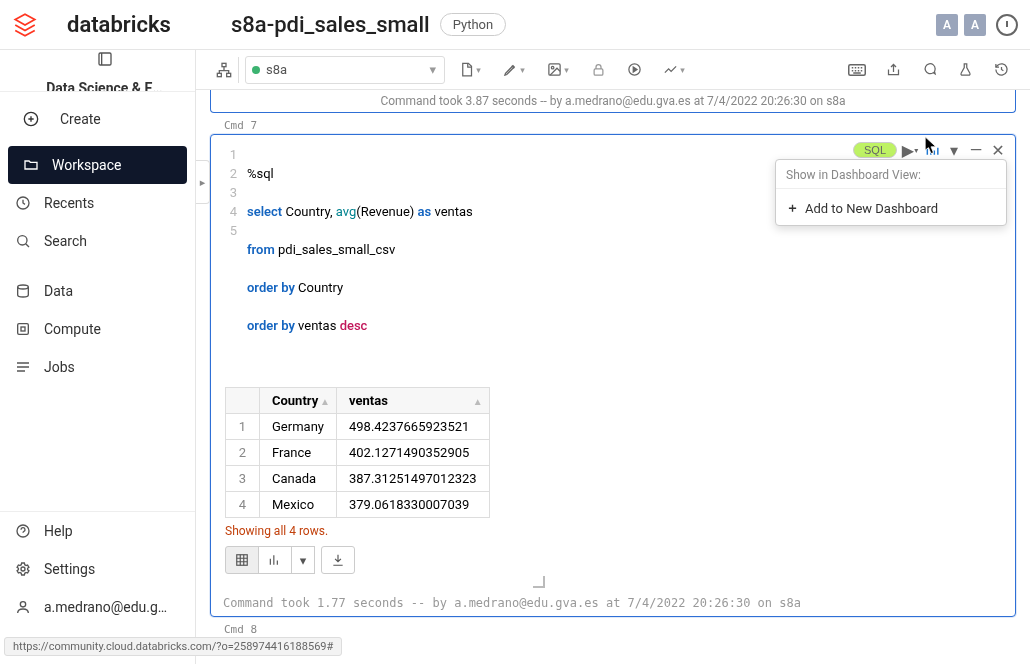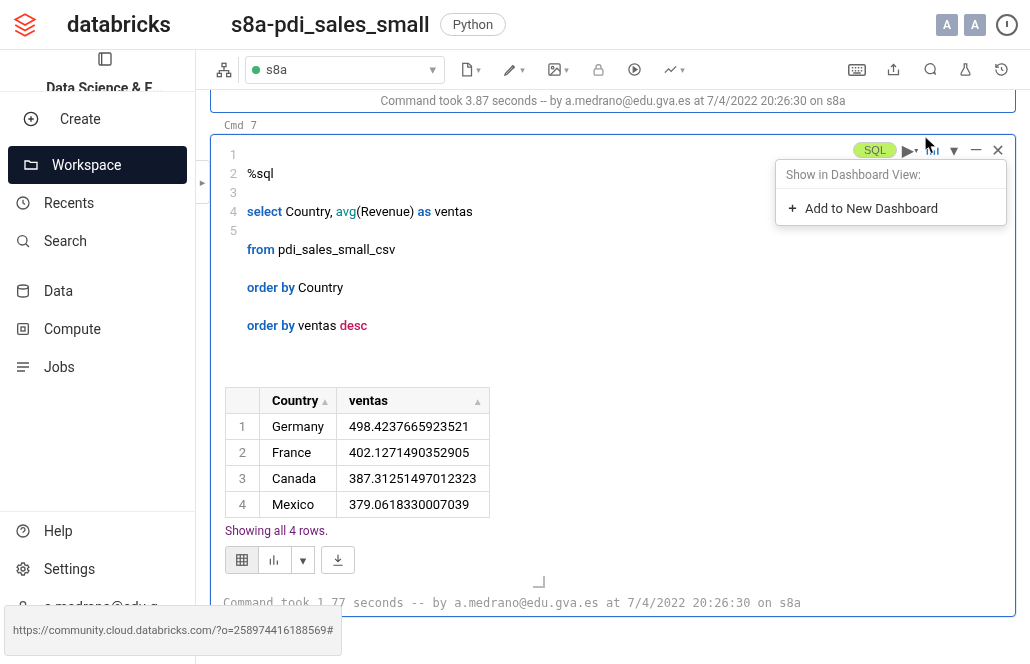--- a/index.html
+++ b/index.html
@@ -62,41 +62,41 @@
 .cell-output { padding:0 14px 8px 14px; font-size:13px; }
 .spark-jobs { color:#555; padding:6px 0 10px 20px; }
 .spark-jobs::before { content:"▸ "; color:#888; }
 
 .res-table { border-collapse:collapse; font-size:13px; margin:4px 0 6px 0; }
 .res-table th, .res-table td { border:1px solid #ddd; padding:5px 12px; text-align:left; }
 .res-table th { background:#f7f7f7; position:relative; }
 .res-table .row-idx { color:#888; text-align:center; width:34px; }
 .sort-caret { position:absolute; right:6px; top:50%; transform:translateY(-50%); color:#bbb; font-size:10px; }
 
-.rows-note { color:#701a75; font-size:12px; margin:6px 0 8px 0; }
+.rows-note { color:#c2410c; font-size:12px; margin:6px 0 8px 0; }
 .out-btns { display:flex; gap:0; margin-bottom:6px; }
 .out-btn { width:34px; height:28px; border:1px solid #ccc; display:flex; align-items:center; justify-content:center; color:#555; cursor:pointer; margin-left:-1px; }
 .out-btn:first-child { border-top-left-radius:3px; border-bottom-left-radius:3px; margin-left:0; background:#eee; }
 .out-btn.narrow { width:24px; }
 .out-btn.last { border-top-right-radius:3px; border-bottom-right-radius:3px; margin-left:6px; border-radius:3px; }
 .resize-h { width:320px; height:4px; position:relative; }
 .resize-h::after { content:""; position:absolute; right:0; bottom:-4px; width:10px; height:10px; border-right:2px solid #bbb; border-bottom:2px solid #bbb; }
 
 .exec-meta { font-family:Menlo,Consolas,monospace; font-size:12px; color:#999; padding:4px 12px 6px 12px; }
 
 
 .dash-pop { position:absolute; top:24px; right:8px; width:232px; background:#fff; border:1px solid #ccc; border-radius:4px; box-shadow:0 3px 10px rgba(0,0,0,.15); font-size:13px; color:#555; z-index:30; }
 .dash-pop .hdr { padding:8px 24px 4px 10px; color:#888; font-size:12px; }
 .dash-pop .opt { padding:5px 10px; display:flex; align-items:center; gap:8px; cursor:pointer; }
 .dash-pop .ext-ic { margin-left:auto; color:#1f78d1; font-size:13px; }
 .dash-pop .sep { height:1px; background:#eee; margin:2px 0; }
 .dash-pop .add { padding:8px 10px; display:flex; align-items:center; gap:6px; cursor:pointer; color:#333; }
 
 
-.status { position:absolute; left:4px; bottom:8px; background:#f3f3f3; border:1px solid #ddd; border-radius:3px; padding:18px 8px; font-size:11px; color:#666; z-index:50; }
+.status { position:absolute; left:4px; bottom:8px; background:#f3f3f3; border:1px solid #ddd; border-radius:3px; padding:2px 8px; font-size:11px; color:#666; z-index:50; }
 
 
 .cursor { position:absolute; z-index:60; width:14px; height:20px; pointer-events:none; }
 </style>
 </head>
 <body>
 
 <div class="top-header">
   <div class="logo">
     <svg width="26" height="26" viewBox="0 0 24 24" fill="none" stroke="#ff3621" stroke-width="1.6">

